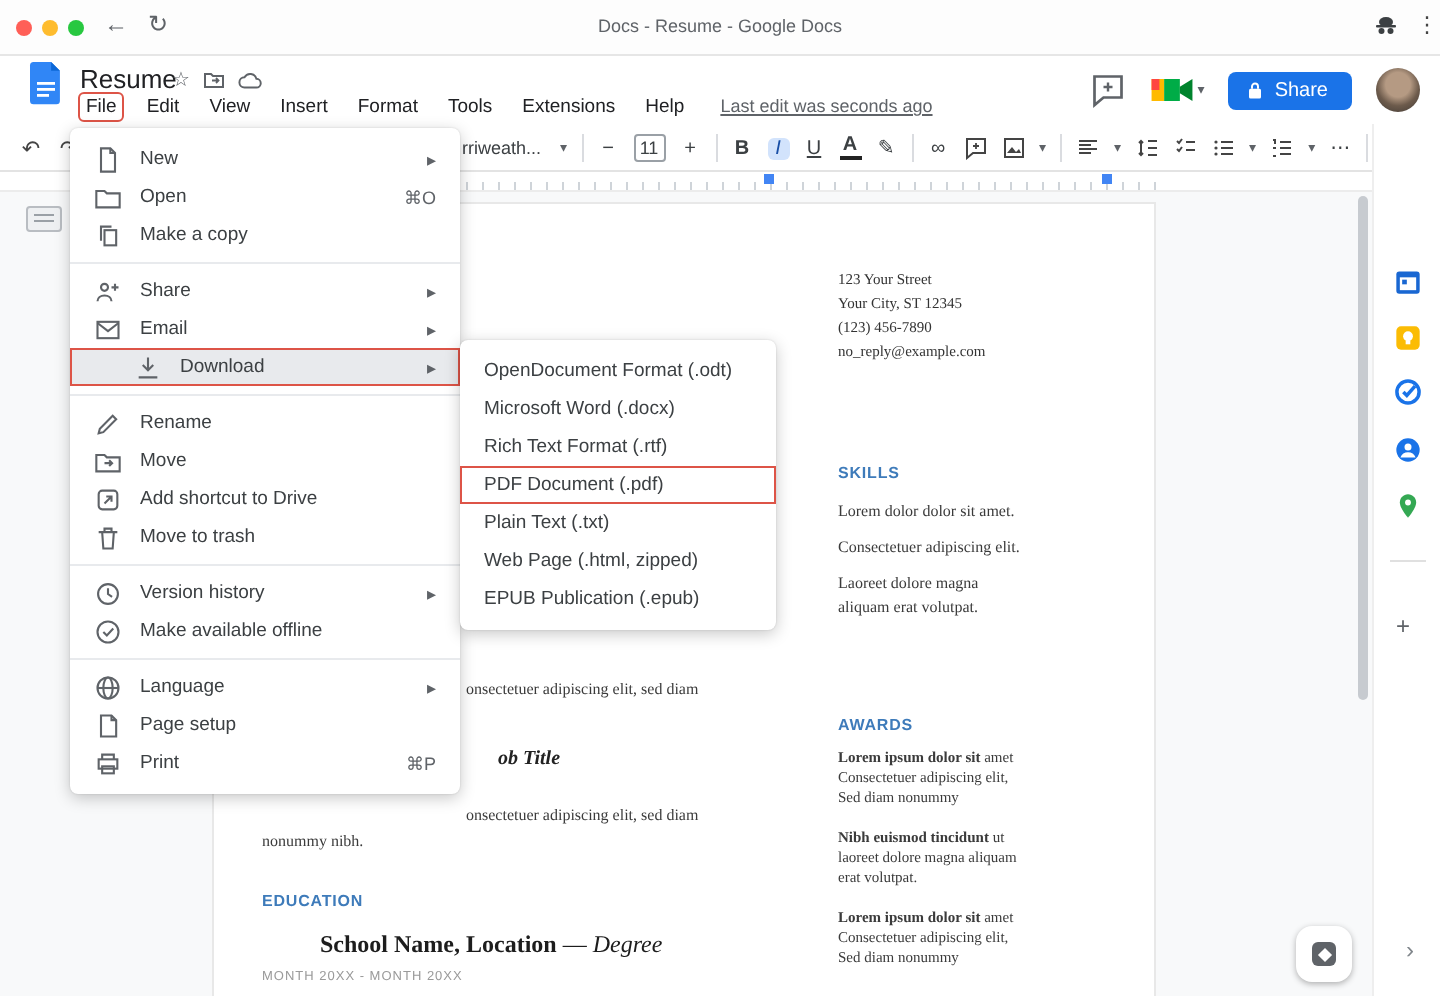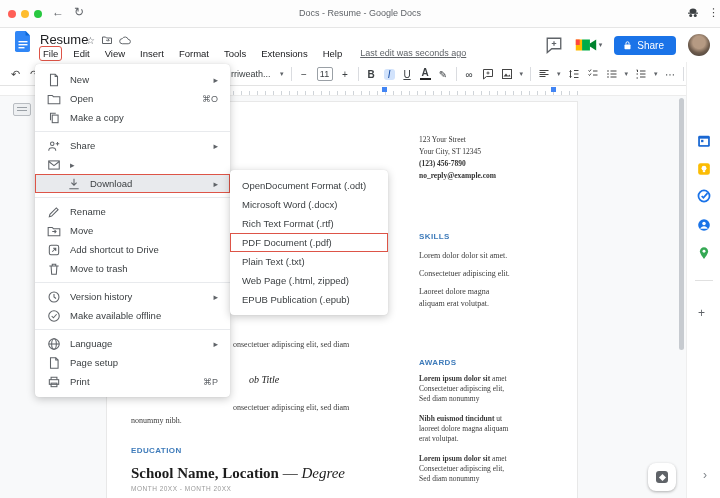--- a/index.html
+++ b/index.html
@@ -61,29 +61,29 @@
   .ruler-ticks { position:absolute; left:106px; top:5px; width:472px; height:4px;
     background:repeating-linear-gradient(90deg, transparent 0 7px, #cfd4d9 7px 8px); }
   .rmark { position:absolute; top:1px; width:5px; height:5px; background:#4285f4; }
 
   
   .page { position:absolute; left:106px; top:101px; width:472px; height:420px; background:#fff;
     border:1px solid #e8e8e8; z-index:1; }
   .doc-abs { position:absolute; color:#333; }
   .serif { font-family:"Liberation Serif", serif; }
   .frag { font-size:8px; white-space:nowrap; color:#3b3b3b; }
-  .jobtitle { font-size:10px; font-weight:normal; font-style:italic; color:#222;text-align:right; }
+  .jobtitle { font-size:10px; font-weight:bold; font-style:italic; color:#222;text-align:right; }
   .sec-head { font-size:8px; font-weight:bold; letter-spacing:0.4px; color:#3e7bba;
     font-family:"Liberation Sans", sans-serif; }
   .addr { font-size:7.5px; line-height:12px; color:#333; }
-  .addr .b { font-weight:bold; }
+  .addr .b { font-weight:normal; }
   .skill-item { font-size:8px; line-height:12px; margin-bottom:6px; color:#3b3b3b; }
   .award-para { font-size:7.5px; line-height:10px; margin-bottom:10px; color:#3b3b3b; width:125px; }
   .award-para .b { font-weight:bold;text-align:center; }
-  .school-line { font-size:15px; color:#1d1d1d; white-space:nowrap; }
+  .school-line { font-size:12px; color:#1d1d1d; white-space:nowrap;margin-left:29px; }
   .school-line .b { font-weight:bold; }
   .school-line .i { font-style:italic; }
   .months { font-size:6.5px; letter-spacing:0.5px; color:#9a9a9a;
     font-family:"Liberation Sans", sans-serif; }
 
   
   .menu-panel { position:absolute; background:#fff; border-radius:4px;
     box-shadow:0 2px 8px rgba(0,0,0,0.22), 0 0 1px rgba(0,0,0,0.15); z-index:40; padding:6px 0; }
   #file-menu { left:35px; top:64px; width:195px; }
   #download-submenu { left:230px; top:170px; width:158px; }
@@ -350,20 +350,21 @@
             <path d="M18 5v6M15 8h6"></path>
           </svg></span>
         <span class="mlabel">Share</span>
         <span class="marrow">▸</span>
       </div>
       <div class="mrow">
         <span class="mico"><svg width="14" height="14" viewBox="0 0 24 24" fill="none" stroke="#5f6368" stroke-width="1.8">
             <rect x="3" y="5" width="18" height="14"></rect>
             <path d="M3 6l9 7 9-7"></path>
           </svg></span>
+        <span class="mlabel">Email</span>
         <span class="marrow">▸</span>
       </div>
       <div class="mrow hl red-outline">
         <span class="mico"><svg width="14" height="14" viewBox="0 0 24 24" fill="none" stroke="#5f6368" stroke-width="1.8">
             <path d="M12 3v11M7.5 9.5L12 14l4.5-4.5M4 20h16"></path>
           </svg></span>
         <span class="mlabel">Download</span>
         <span class="marrow">▸</span>
       </div>
       <div class="mdivider"></div>

